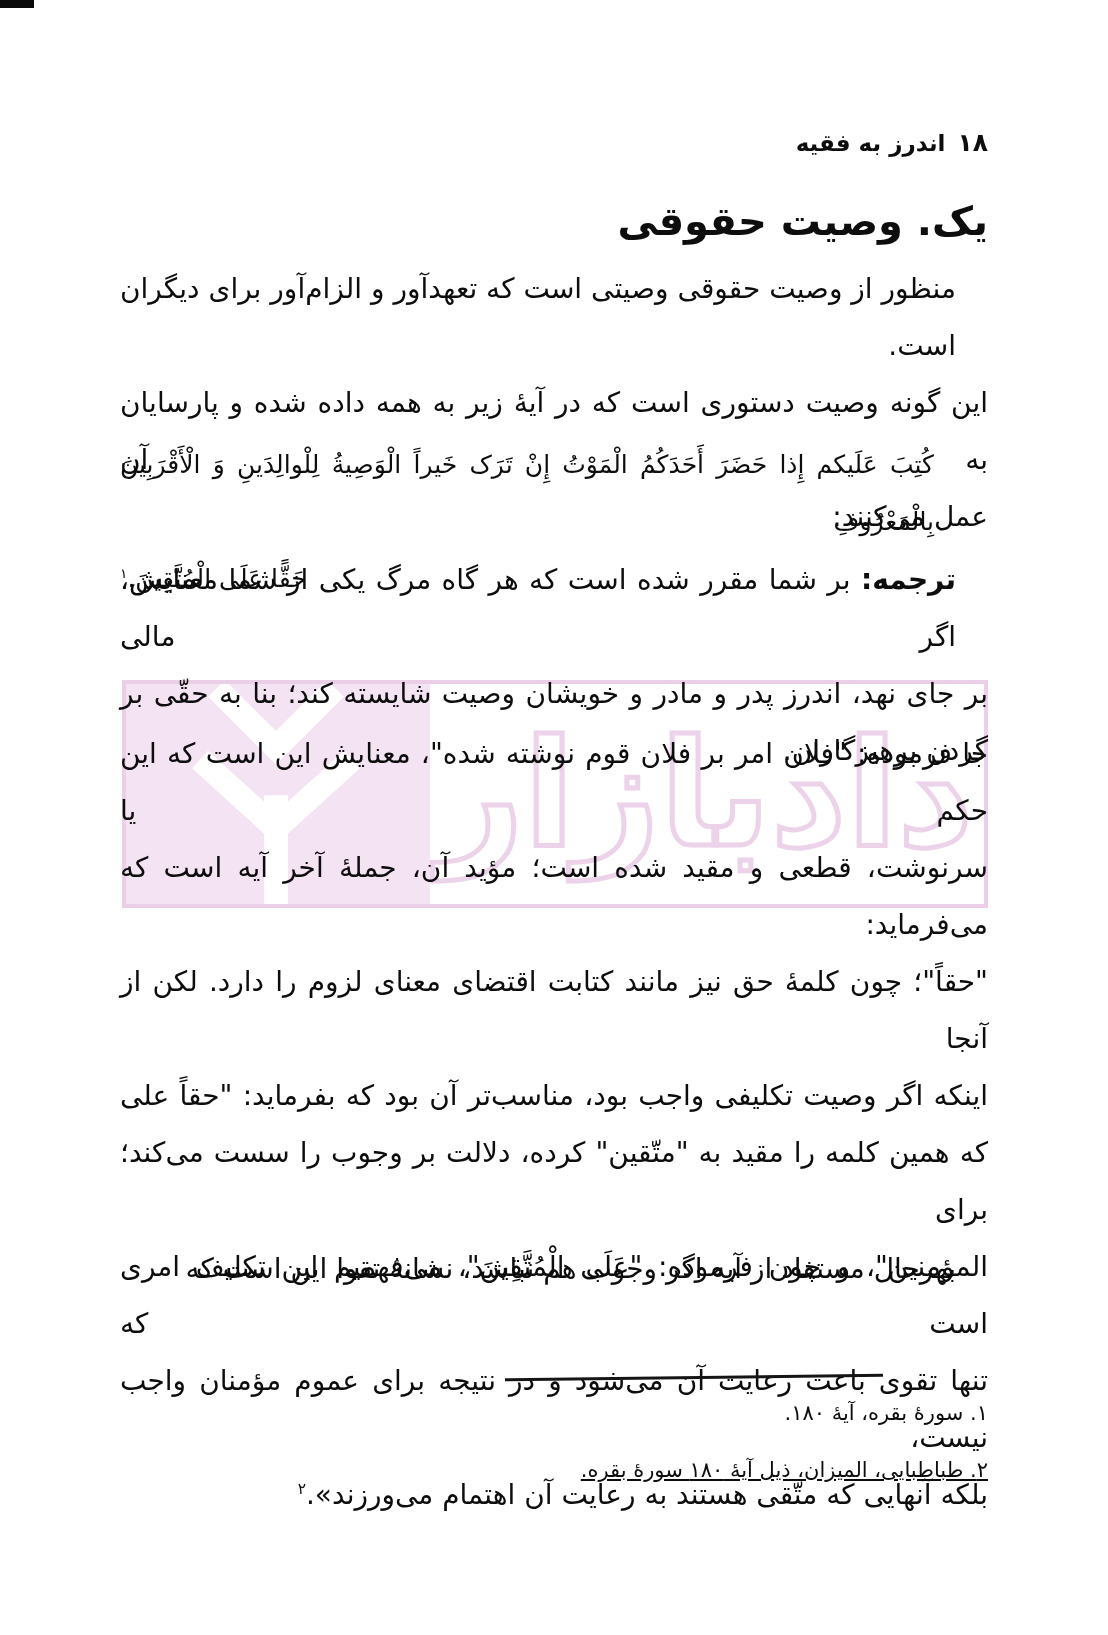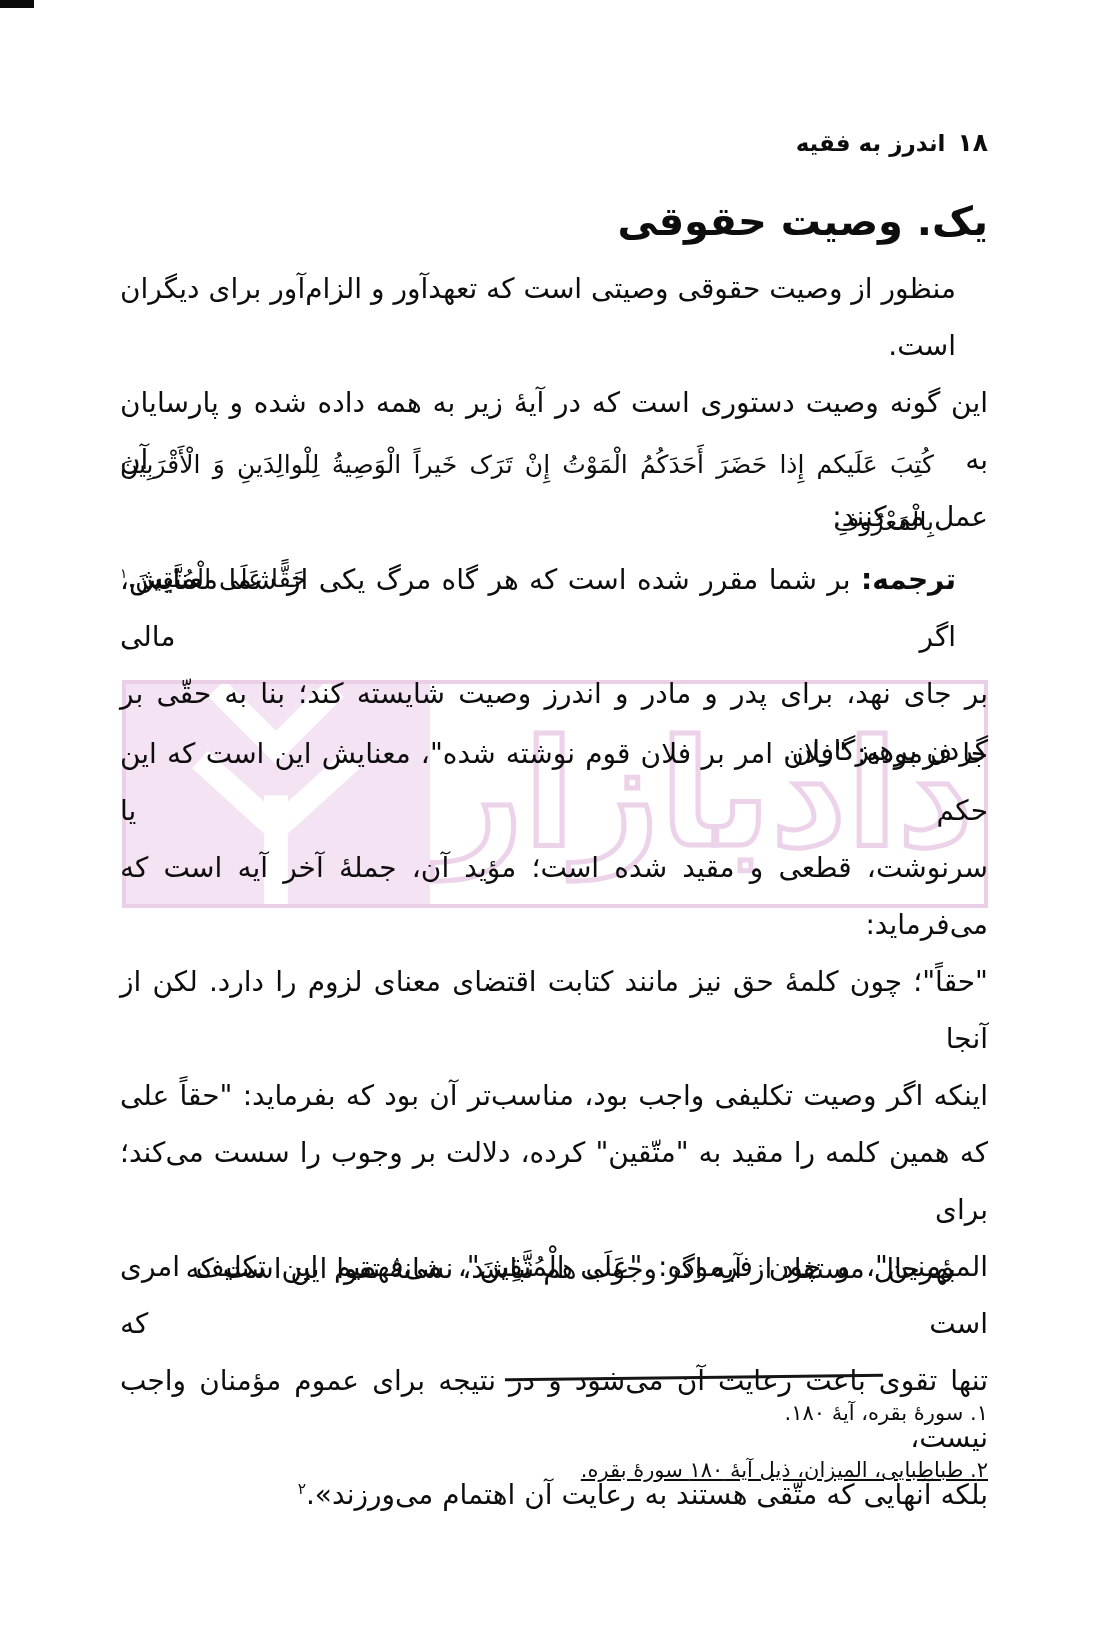--- a/index.html
+++ b/index.html
@@ -112,21 +112,21 @@
       <div class="line end">عمل می‌کنند:</div>
     </div>
 
     <div class="blk para p-verse">
       <div class="line just first-lg">کُتِبَ عَلَیکم إِذا حَضَرَ أَحَدَکُمُ الْمَوْتُ إِنْ تَرَک خَیراً الْوَصِیةُ لِلْوالِدَینِ وَ الْأَقْرَبِینَ بِالْمَعْرُوفِ</div>
       <div class="line left-end"><span>حَقًّا عَلَی الْمُتَّقِینَ.</span><sup>۱</sup></div>
     </div>
 
     <div class="blk para p-trans">
       <div class="line just first"><b>ترجمه:</b> <span>بر شما مقرر شده است که هر گاه مرگ یکی از شما معنایش، اگر مالی</span></div>
-      <div class="line just">بر جای نهد، برای پدر و مادر و اندرز وصیت شایسته کند؛ بنا به حقّی بر</div>
+      <div class="line just">بر جای نهد، اندرز پدر و مادر و خویشان وصیت شایسته کند؛ بنا به حقّی بر</div>
       <div class="line end">گردن پرهیزگاران.</div>
     </div>
 
     <div class="blk para p-comm">
       <div class="line just">جا فرموده: "فلان امر بر فلان قوم نوشته شده"، معنایش این است که این حکم یا</div>
       <div class="line just">سرنوشت، قطعی و مقید شده است؛ مؤید آن، جملهٔ آخر آیه است که می‌فرماید:</div>
       <div class="line just">"حقاً"؛ چون کلمهٔ حق نیز مانند کتابت اقتضای معنای لزوم را دارد. لکن از آنجا</div>
       <div class="line just">اینکه اگر وصیت تکلیفی واجب بود، مناسب‌تر آن بود که بفرماید: "حقاً علی</div>
       <div class="line just">که همین کلمه را مقید به "متّقین" کرده، دلالت بر وجوب را سست می‌کند؛ برای</div>
       <div class="line just">المؤمنین"، و چون فرموده: "عَلَی الْمُتَّقِینَ"، می‌فهمیم این تکلیف امری است که</div>

